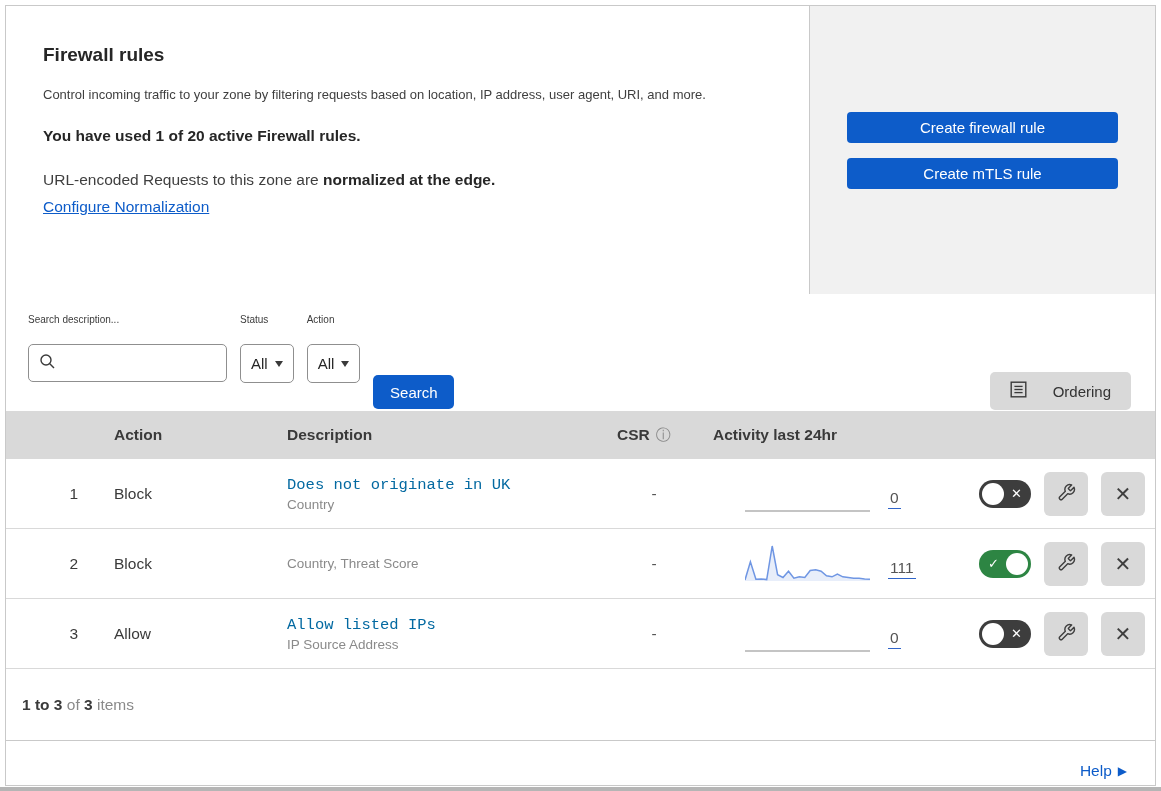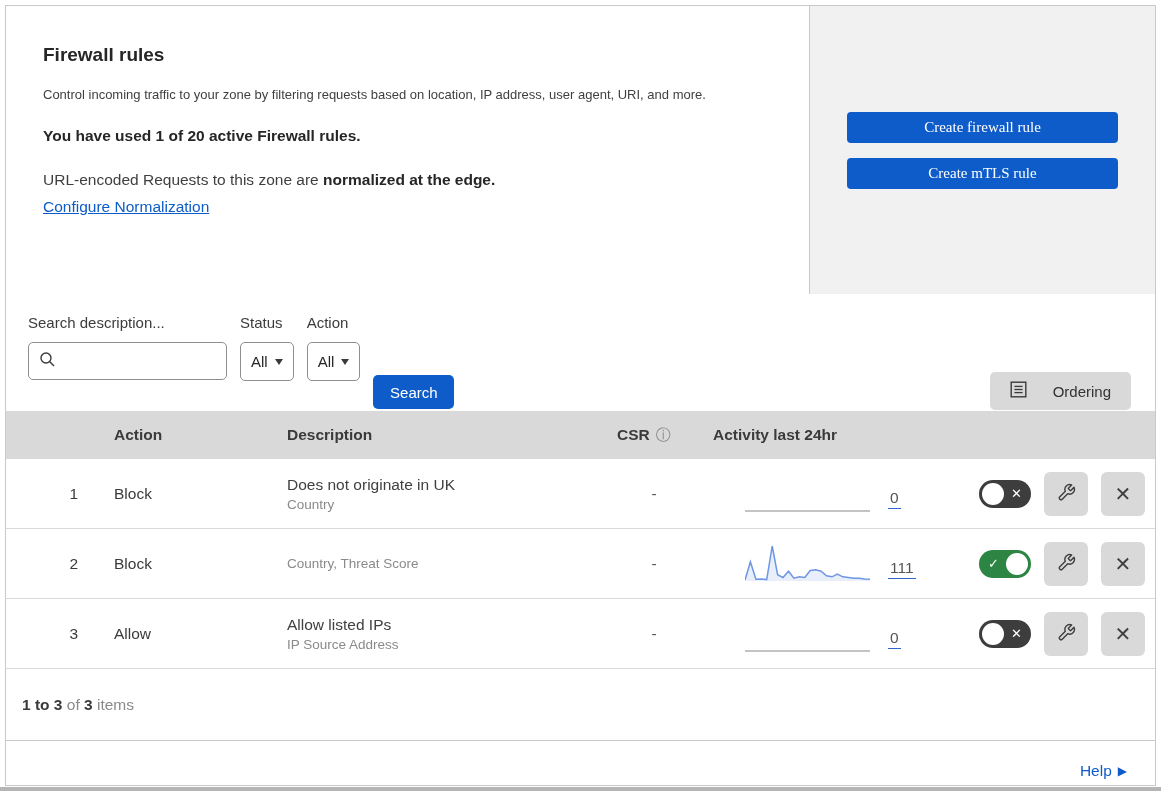--- a/index.html
+++ b/index.html
@@ -10,27 +10,27 @@
   
   .top { display:flex; height:288px; flex:0 0 auto; }
   .intro { flex:1 1 auto; background:#fff; border-right:1px solid #c9c9c9; padding:38px 44px 0 37px; }
   .intro h1 { font-size:19px; font-weight:600; color:#262626; margin-bottom:18px; }
   .intro .desc { font-size:13px; color:#3f3f3f; line-height:1.65; max-width:720px; margin-bottom:22px; }
   .intro .usage { font-size:15.5px; font-weight:700; color:#262626; margin-bottom:26px; }
   .intro .norm { font-size:15.5px; color:#3f3f3f; margin-bottom:9px; }
   .intro .norm b { color:#262626; }
   .link { color:#0d5cc9; text-decoration:underline; cursor:pointer; font-size:15.5px; }
 
-  .cta { flex:0 0 345px; background:#f1f1f1; display:flex; flex-direction:column; justify-content:center; padding:0 37px; gap:15px;font-family:Liberation Serif, serif; }
+  .cta { flex:0 0 345px; background:#f1f1f1; display:flex; flex-direction:column; justify-content:center; padding:0 37px; gap:15px; }
   .btn-primary { display:block; width:100%; height:31px; background:#0d5cc9; color:#fff; border:none; border-radius:4px; font-size:15px; font-family:inherit; cursor:pointer; }
 
   
   .filters { height:117px; padding:20px 24px 0 22px; display:flex; align-items:flex-start; }
   .fgroup { display:flex; flex-direction:column; margin-right:13px; }
-  .flabel { font-size:15px; color:#3c3c3c; margin-bottom:11px; }
+  .flabel { font-size:10px; color:#3c3c3c; margin-bottom:19px; }
   .search-box { width:199px; height:38px; border:1px solid #8f8f8f; border-radius:5px; background:#fff; display:flex; align-items:center; padding-left:10px; cursor:text; }
   .search-box svg { flex:0 0 auto; }
   .select { height:39px; border:1px solid #8f8f8f; border-radius:5px; background:#fff; display:flex; align-items:center; justify-content:center; gap:7px; padding:0 10px; font-size:15px; color:#262626; cursor:pointer; }
   .caret { width:0; height:0; border-left:4.5px solid transparent; border-right:4.5px solid transparent; border-top:6px solid #3a3a3a; }
   .btn-search { align-self:flex-end; margin-bottom:2px; width:81px; height:34px; background:#0d5cc9; color:#fff; border:none; border-radius:5px; font-size:15px; font-family:inherit; cursor:pointer; }
   .filters .spacer { flex:1; }
   .btn-ordering { align-self:flex-end; margin-bottom:1px; height:38px; padding:0 20px; background:#d9d9d9; border:none; border-radius:5px; font-size:15px; font-family:inherit; color:#333; display:flex; align-items:center; gap:26px; cursor:pointer; }
 
   
   .tbl { flex:0 0 auto; }
@@ -38,21 +38,21 @@
   .thead { height:48px; background:#d9d9d9; font-size:15.5px; font-weight:600; color:#3a3a3a; }
   .thead .c-action { padding-left:20px; }
   .thead .c-desc { padding-left:21px; }
   .thead .c-csr { padding-left:18px; display:flex; align-items:center; gap:6px; }
   .info-i { color:#8a8a8a; font-size:15px; font-weight:400; }
   .thead .c-act { padding-left:4px; }
   .rrow { height:70px; border-bottom:1px solid #d9d9d9; background:#fff; font-size:15.5px; }
   .c-num { justify-self:end; padding-right:16px; color:#3a3a3a; }
   .c-action { padding-left:20px; color:#3a3a3a; }
   .c-desc { padding-left:21px; }
-  .c-desc .title { color:#404040; margin-bottom:3px; }
+  .c-desc .title { color:#0369a1; margin-bottom:3px;font-family:Liberation Mono, monospace; }
   .c-desc .sub { color:#8a8a8a; font-size:13.5px; }
   .c-csr-val { text-align:center; color:#555; }
   .c-act { display:flex; align-items:flex-end; padding-left:36px; gap:18px; }
   .spark { width:125px; height:44px; display:block; }
   .count-link { font-size:15.5px; color:#555; border-bottom:1.5px solid #2f64c9; padding:0 2px 1px; margin-bottom:7px; cursor:pointer; text-decoration:none; }
   .c-ctrl { display:flex; align-items:center; gap:13px; padding-left:10px; }
   .toggle { position:relative; width:52px; height:28px; border-radius:14px; cursor:pointer; flex:0 0 auto; }
   .toggle.off { background:#3d3d3d; }
   .toggle.on  { background:#2d8543; }
   .knob { position:absolute; top:3px; width:22px; height:22px; border-radius:50%; background:#fff; }

